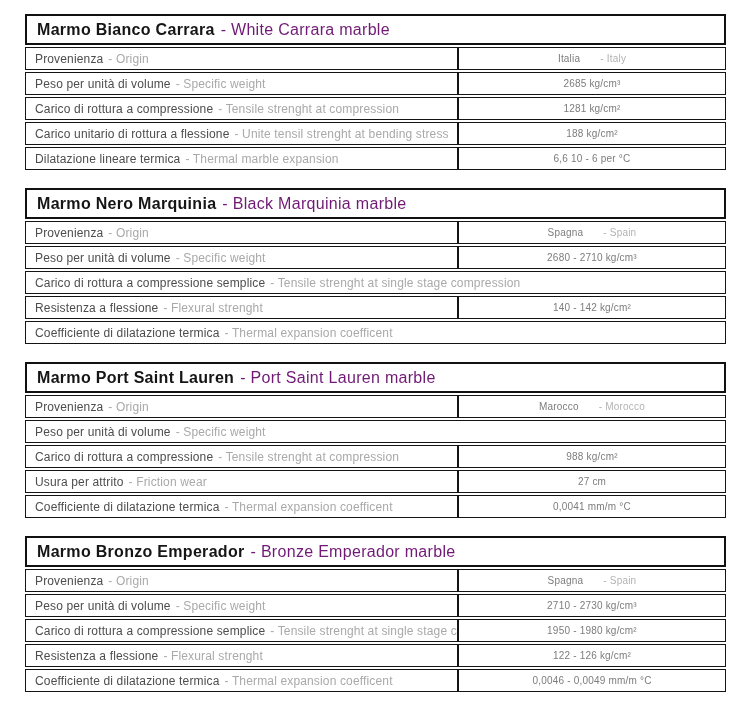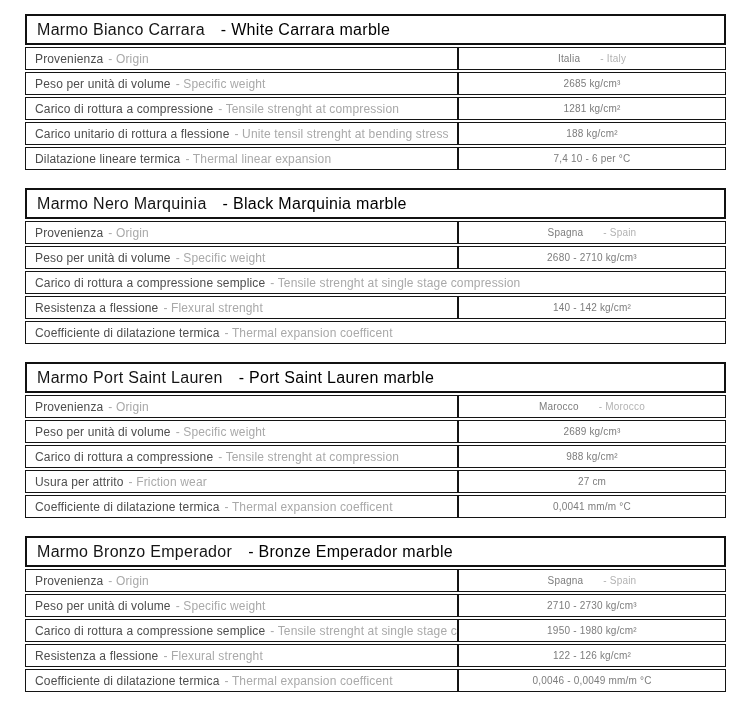--- a/index.html
+++ b/index.html
@@ -15,22 +15,22 @@
     border: 2px solid #111111;
     height: 31px;
     display: flex;
     align-items: center;
     padding: 0 10px;
     font-size: 16px;
     letter-spacing: 0.3px;
     margin-bottom: 2px;
     background: #ffffff;
   }
-  .t-it { font-weight: normal; color: #151515; white-space: nowrap; }
-  .t-en { font-weight: normal; color: #000000; margin-left: 16px; white-space: nowrap; }
+  .t-it { font-weight: bold; color: #151515; white-space: nowrap; }
+  .t-en { font-weight: normal; color: #701a75; margin-left: 6px; white-space: nowrap; }
   .row {
     display: flex;
     border: 1.5px solid #141414;
     height: 23px;
     margin-bottom: 2px;
     background: #ffffff;
   }
   .row:last-child { margin-bottom: 0; }
   .cell-label {
     flex: 1;
@@ -101,24 +101,24 @@
           <span class="l-it">Carico unitario di rottura a flessione</span>
           <span class="l-en">- Unite tensil strenght at bending stress</span>
         </div>
         <div class="cell-value">
           <span class="v-main">188 kg/cm²</span>
         </div>
       </div>
       <div class="row">
         <div class="cell-label">
           <span class="l-it">Dilatazione lineare termica</span>
-          <span class="l-en">- Thermal linear expansion</span>
-        </div>
-        <div class="cell-value">
-          <span class="v-main">7,4 10 - 6 per °C</span>
+          <span class="l-en">- Thermal marble expansion</span>
+        </div>
+        <div class="cell-value">
+          <span class="v-main">6,6 10 - 6 per °C</span>
         </div>
       </div>
     </section>
     <section class="tbl">
       <header class="tbl-head">
         <span class="t-it">Marmo Nero Marquinia</span>
         <span class="t-en">- Black Marquinia marble</span>
       </header>
       <div class="row">
         <div class="cell-label">
@@ -173,23 +173,20 @@
         </div>
         <div class="cell-value">
           <span class="v-main">Marocco</span>
           <span class="v-sub">- Morocco</span>
         </div>
       </div>
       <div class="row">
         <div class="cell-label">
           <span class="l-it">Peso per unità di volume</span>
           <span class="l-en">- Specific weight</span>
-        </div>
-        <div class="cell-value">
-          <span class="v-main">2689 kg/cm³</span>
         </div>
       </div>
       <div class="row">
         <div class="cell-label">
           <span class="l-it">Carico di rottura a compressione</span>
           <span class="l-en">- Tensile strenght at compression</span>
         </div>
         <div class="cell-value">
           <span class="v-main">988 kg/cm²</span>
         </div>

